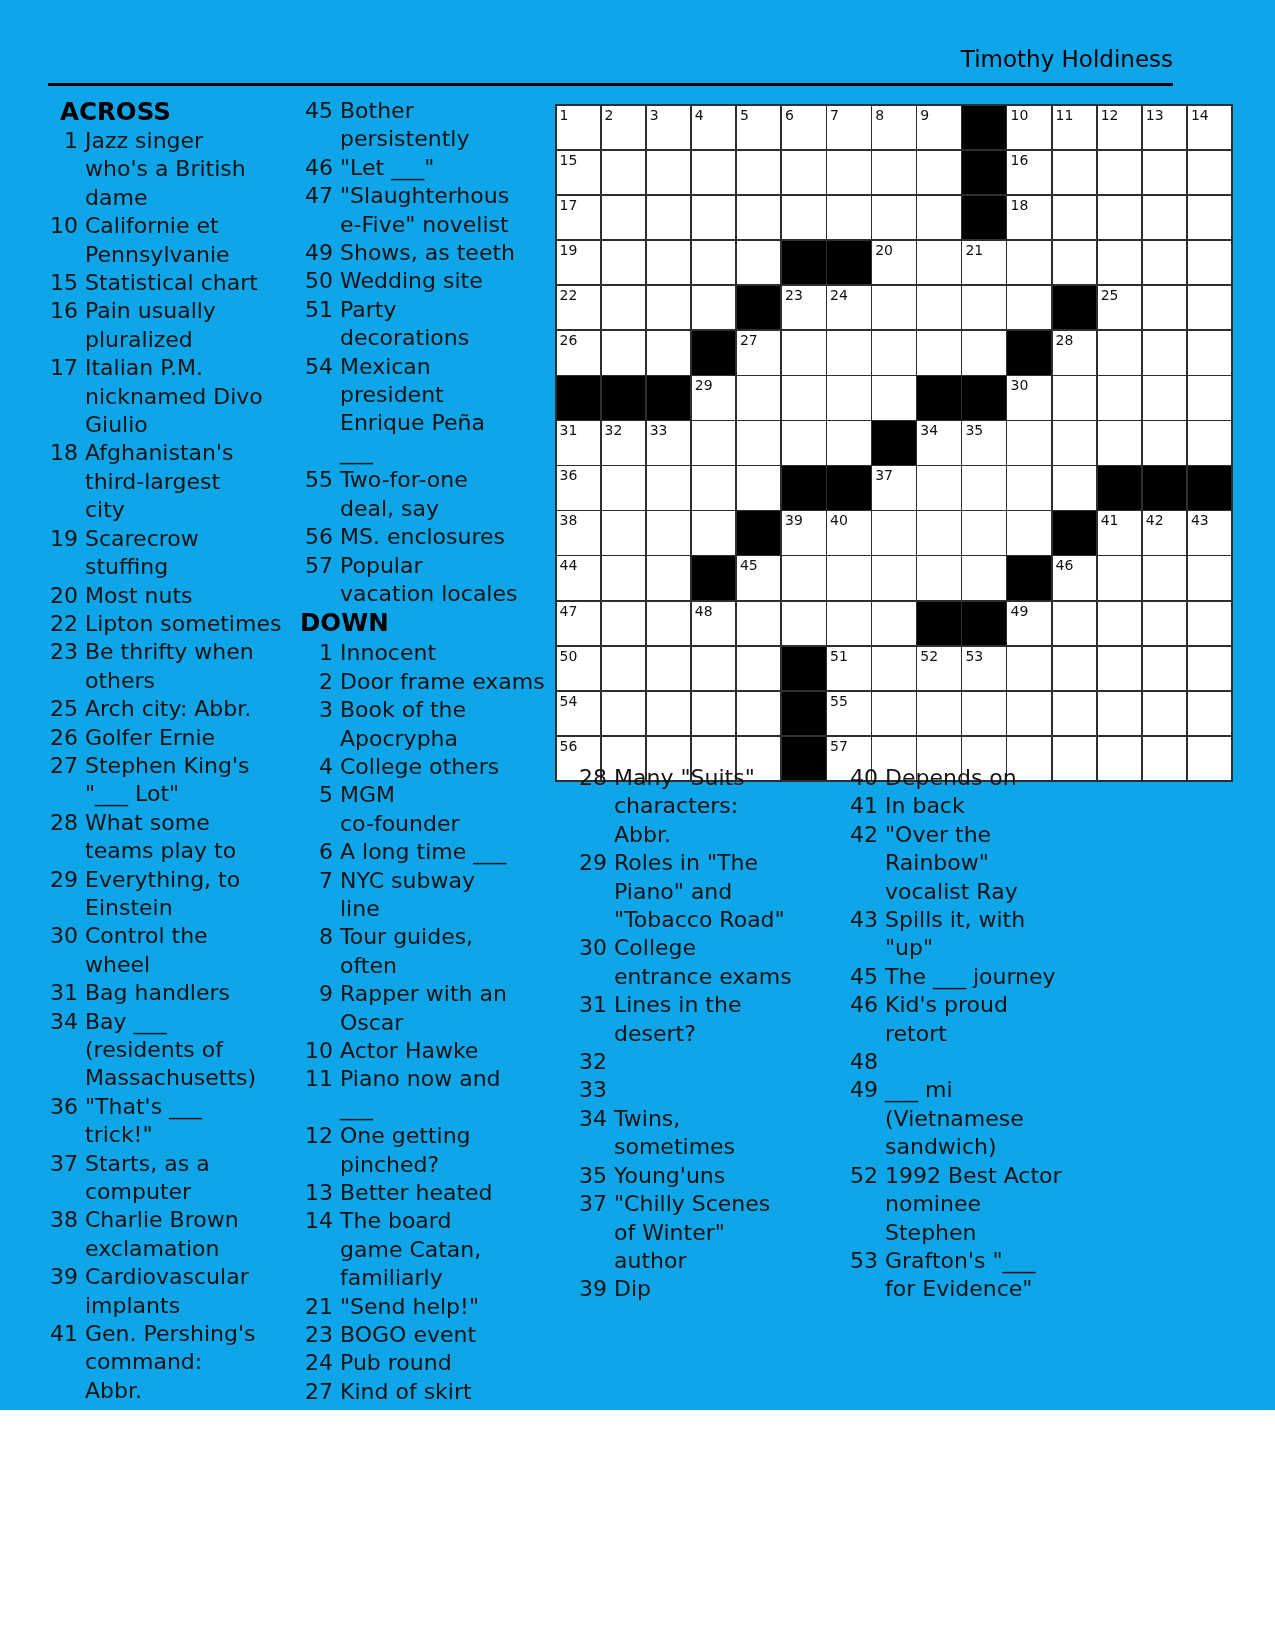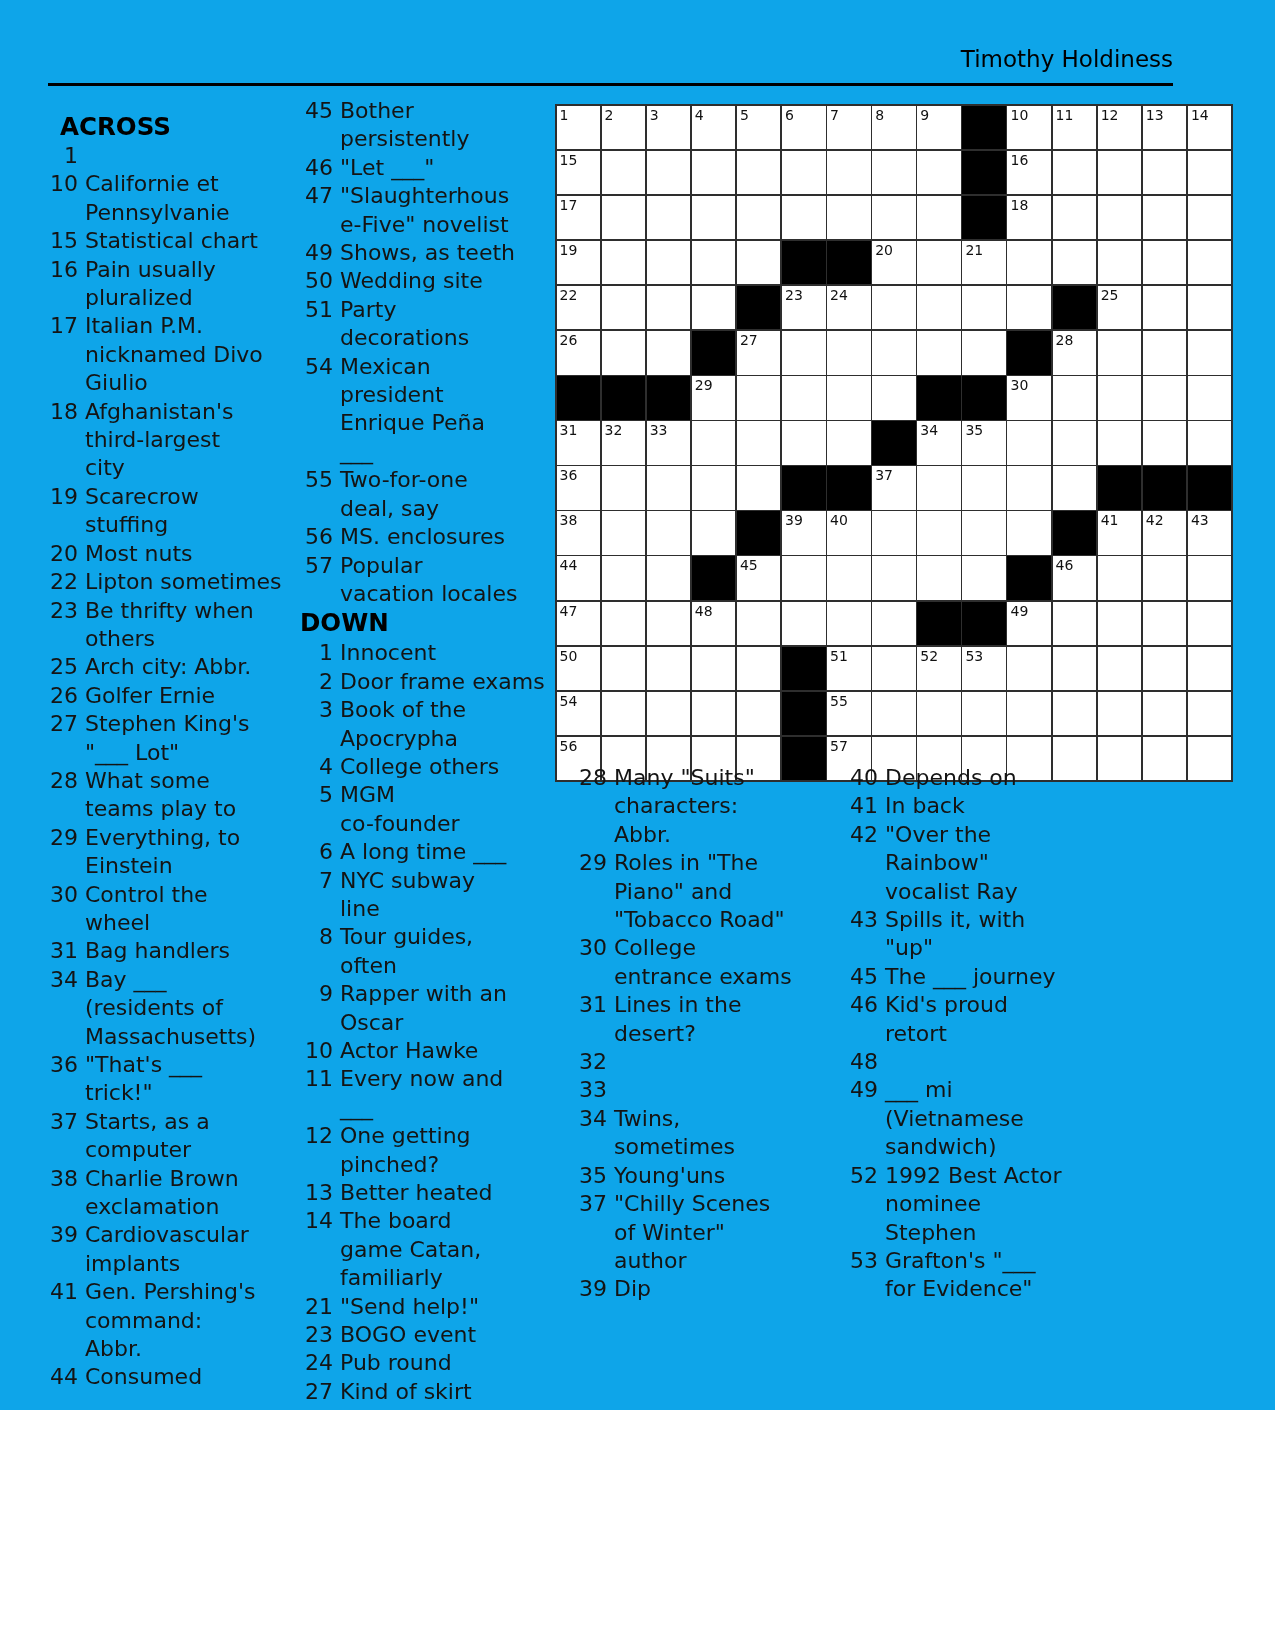--- a/index.html
+++ b/index.html
@@ -9,21 +9,21 @@
     overflow:hidden;
   }
   .byline {
     position:absolute; top:46px; right:102px;
     font-size:23px; line-height:26px; color:#000; white-space:nowrap;
   }
   .rule {
     position:absolute; top:83px; left:48px; width:1125px; height:3px; background:#000;
   }
   .col { position:absolute; font-size:22px; line-height:28.4px; color:#141414; }
-  .col1 { left:48px;  top:97px;  width:240px;margin-top:15px; --nw:30px; }
+  .col1 { left:48px;  top:97px;  width:240px; --nw:30px; }
   .col2 { left:296px; top:97px;  width:240px; --nw:37px; }
   .col3 { left:578px; top:764px; width:245px; --nw:29px; }
   .col4 { left:850px; top:764px; width:245px; --nw:28px; }
   .heading { font-weight:bold; font-size:24.5px; line-height:30px; margin-left:12px; color:#000; }
   .col2 .heading { margin:0 0 1px 4px; }
   .clue { display:flex; align-items:flex-start; }
   .clue .num { flex:0 0 var(--nw); text-align:right; margin-right:7px; }
   .clue .txt { min-width:0; }
   .clue .line { white-space:nowrap; }
   .grid {
@@ -43,20 +43,25 @@
 <body>
 
 <div class="page">
   <div class="byline">Timothy Holdiness</div>
   <div class="rule"></div>
 
   <div class="col col1">
       <div class="heading">ACROSS</div>
       <div class="clue">
         <span class="num">1</span>
+        <div class="txt">
+          <div class="line">Jazz singer</div>
+          <div class="line">who's a British</div>
+          <div class="line">dame</div>
+        </div>
       </div>
       <div class="clue">
         <span class="num">10</span>
         <div class="txt">
           <div class="line">Californie et</div>
           <div class="line">Pennsylvanie</div>
         </div>
       </div>
       <div class="clue">
         <span class="num">15</span>
@@ -341,21 +346,21 @@
       </div>
       <div class="clue">
         <span class="num">10</span>
         <div class="txt">
           <div class="line">Actor Hawke</div>
         </div>
       </div>
       <div class="clue">
         <span class="num">11</span>
         <div class="txt">
-          <div class="line">Every now and</div>
+          <div class="line">Piano now and</div>
           <div class="line">___</div>
         </div>
       </div>
       <div class="clue">
         <span class="num">12</span>
         <div class="txt">
           <div class="line">One getting</div>
           <div class="line">pinched?</div>
         </div>
       </div>

